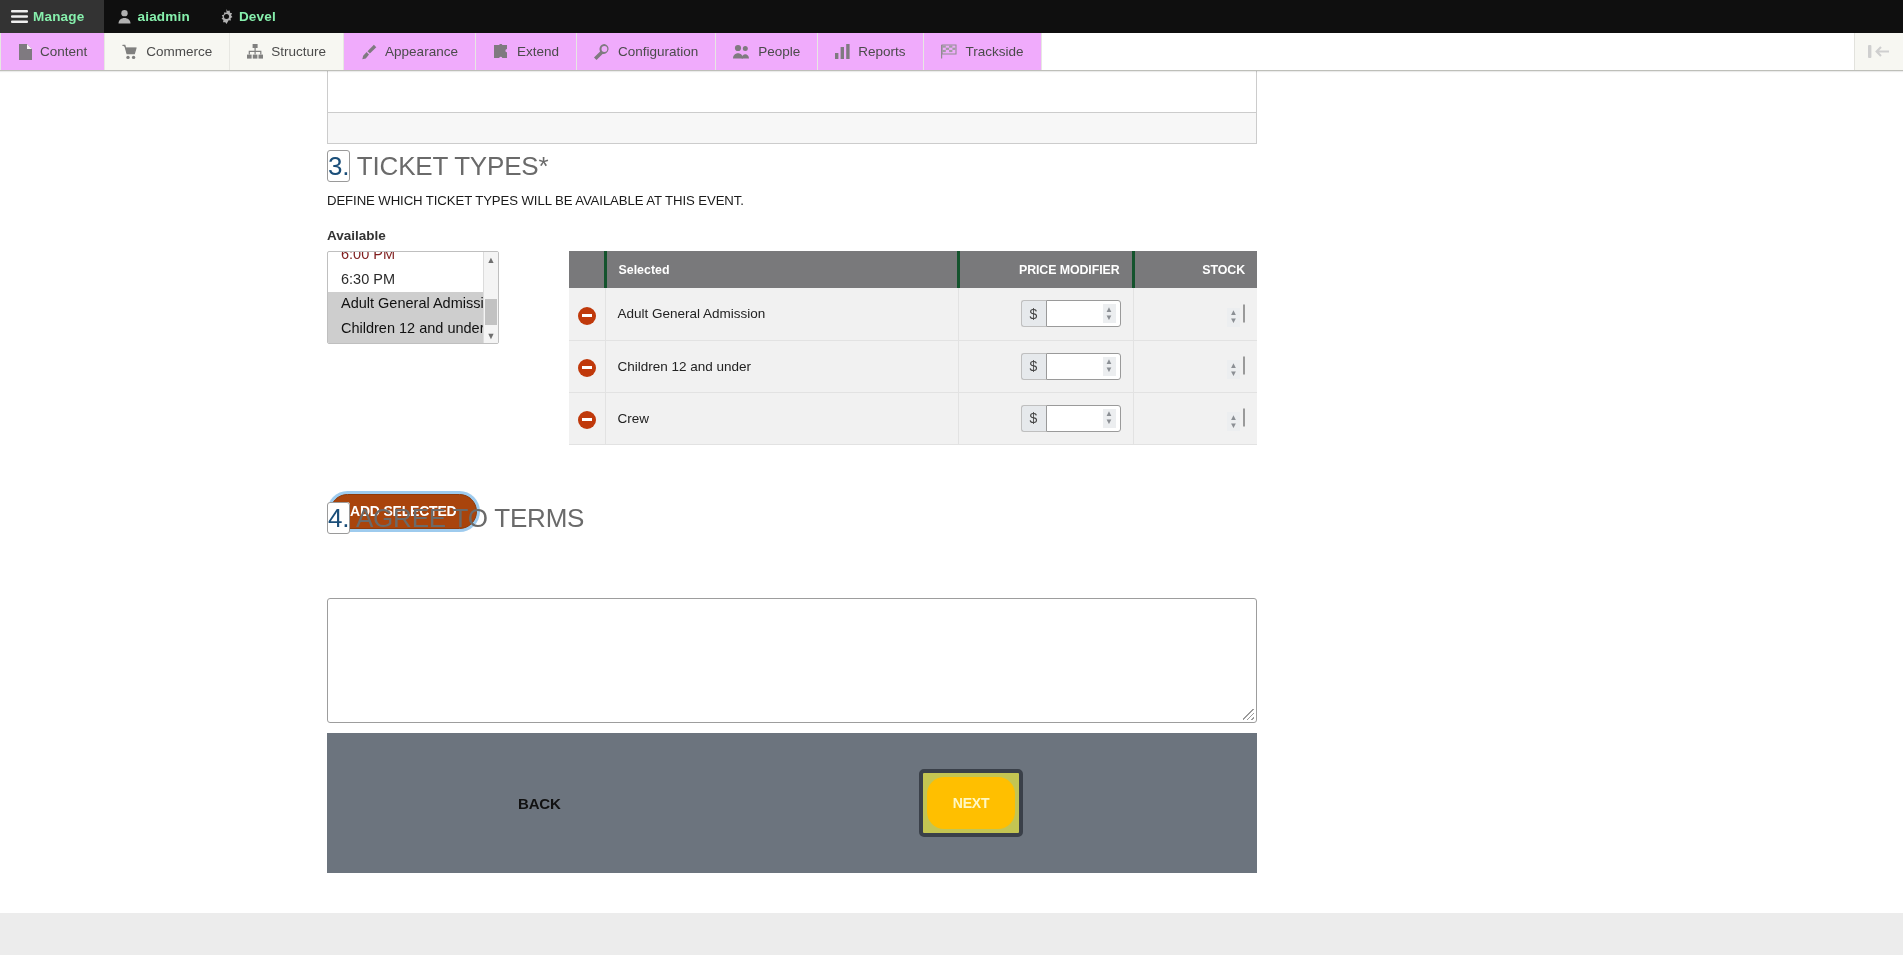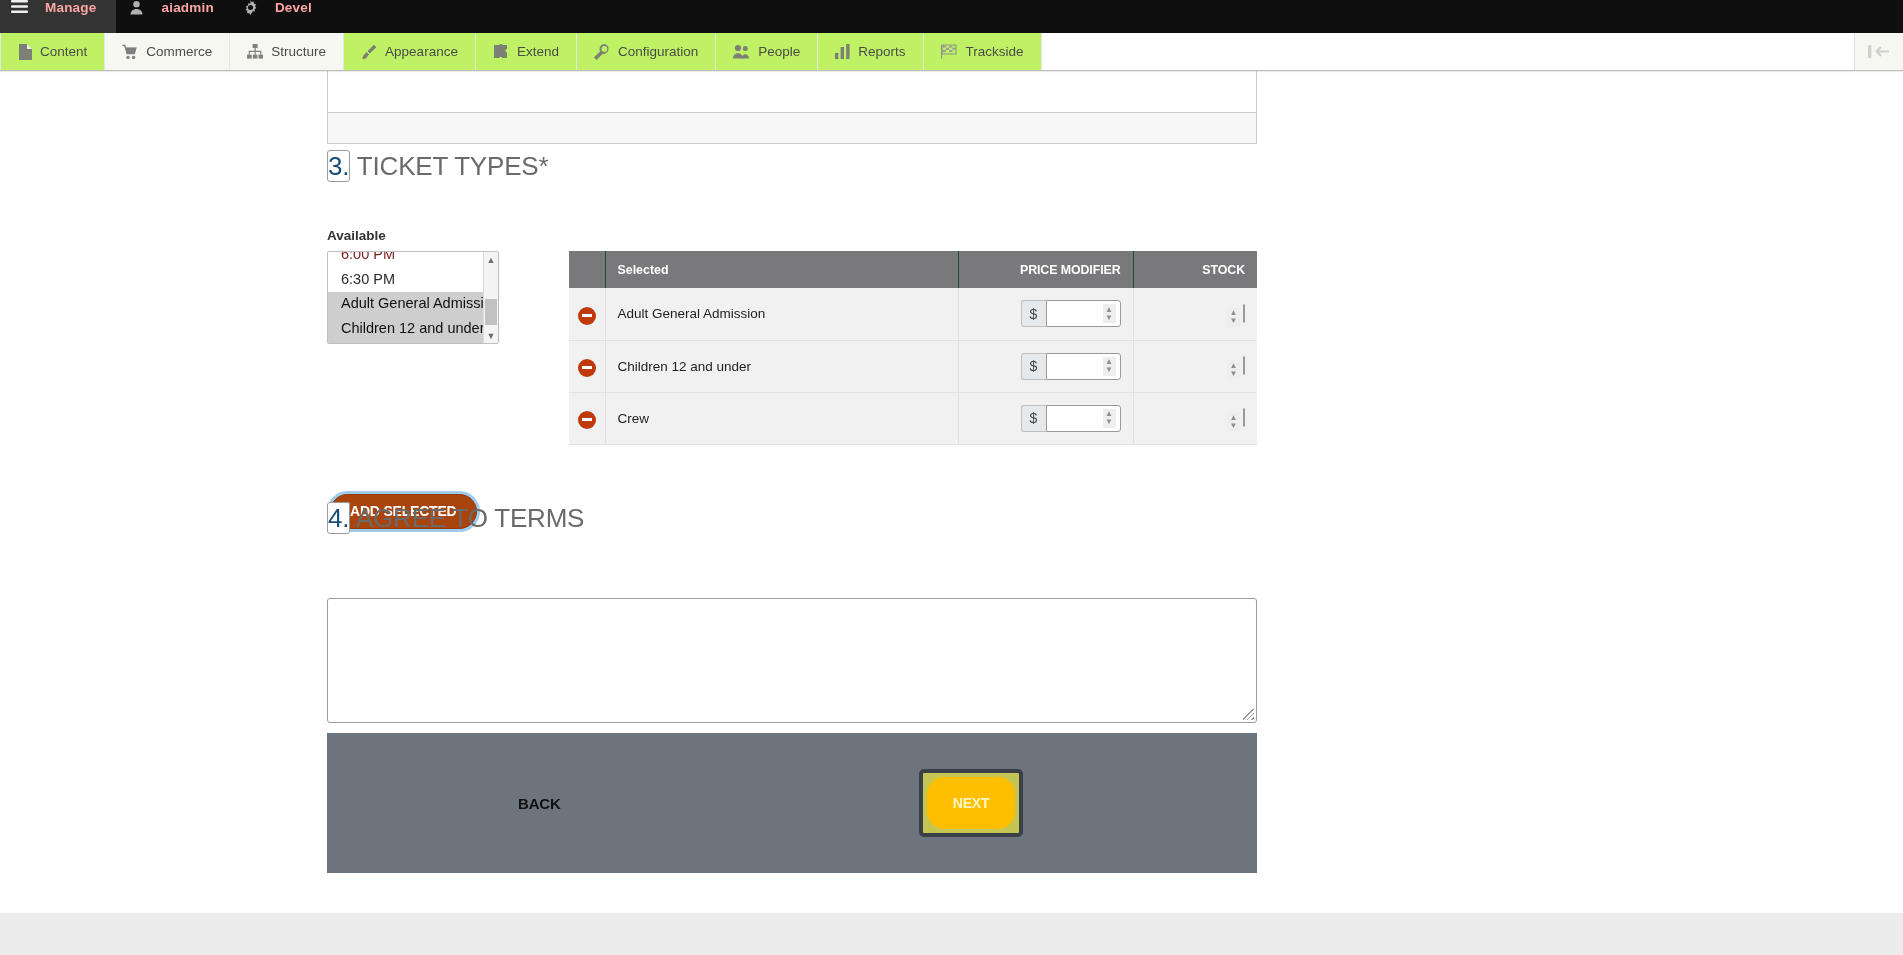--- a/index.html
+++ b/index.html
@@ -10,42 +10,42 @@
     font-family:"Liberation Sans",sans-serif;
     -webkit-font-smoothing:antialiased;
   }
 
   
   #toolbar-bar{
     height:33px;background:#0f0f0f;display:flex;align-items:stretch;
     position:relative;z-index:30;
   }
   .tb-tab{
-    display:flex;gap:17px;
-    padding:0 16px 0 13px;color:#fca5a5;
+    display:flex;align-items:center;gap:5px;
+    padding:0 16px 0 13px;color:#86efac;
     font-size:13.5px;font-weight:bold;letter-spacing:.2px;
     cursor:pointer;user-select:none;
   }
   .tb-tab.home{background:#333;padding-left:11px;padding-right:20px;}
   .tb-ico{display:inline-block;flex:0 0 auto;line-height:0;opacity:.92;}
 
   #toolbar-tray{
     height:37px;background:#fbfbf9;
     border-bottom:1px solid #bebfb9;
     display:flex;align-items:stretch;position:relative;z-index:29;
     box-shadow:0 1px 1px rgba(0,0,0,.08);
   }
   .tray-item{
     display:flex;align-items:center;gap:8px;
     padding:0 17px;color:#4b4b4b;font-size:13.5px;
     border-right:1px solid #e7e7e2;cursor:pointer;user-select:none;
     background:#f7f7f2;
   }
   .tray-item:first-child{border-left:1px solid #e7e7e2;background:#fbfbf9;}
-  .tray-item.light{background:#bef264;}
+  .tray-item.light{background:#f0abfc;}
   .tray-spacer{flex:1;background:#fff;border-right:1px solid #e2e2dd;}
   .tray-toggle{
     width:48px;display:flex;align-items:center;justify-content:center;
     background:#f7f7f2;cursor:pointer;
   }
 
   
   #page{
     position:relative;height:calc(955px - 71px);
     background:#fff;overflow:hidden;
@@ -114,21 +114,21 @@
     background:#a9440c;color:#fff;border:1px solid #8e3a0a;
     border-radius:19px;padding:9px 19px 10px;
     font-size:14px;font-weight:bold;letter-spacing:-.2px;
     cursor:pointer;text-transform:uppercase;font-family:inherit;line-height:1;
   }
 
   
   .tt{border-collapse:collapse;width:688px;table-layout:fixed;}
   .tt th{
     background:#79797b;color:#fff;font-size:12.4px;font-weight:bold;
-    height:37px;vertical-align:middle;border-right:1px solid #14532d;
+    height:37px;vertical-align:middle;border-right:3px solid #14532d;
     padding:0 12px;box-sizing:border-box;
   }
   .tt th.c-x{width:36px;padding:0;}
   .tt th.c-name{text-align:left;}
   .tt th.c-price,.tt th.c-stock{text-align:right;text-transform:uppercase;letter-spacing:-.1px;padding-left:21px;}
   .tt th:last-child{border-right:none;}
   .tt td{
     background:#f1f1f1;border-bottom:1px solid #e2e2e2;
     border-right:1px solid #e2e2e2;
     height:52px;padding:0 12px;box-sizing:border-box;vertical-align:middle;
@@ -347,20 +347,21 @@
 
   <div class="content-col" id="top-panel">
     <div id="top-panel-foot"></div>
   </div>
 
   <div class="content-col sec-head" style="top:80px;">
     <span class="num">3.</span>
     <span>TICKET TYPES*</span>
   </div>
 
+  <div class="content-col sec-desc" style="top:118px;">DEFINE WHICH TICKET TYPES WILL BE AVAILABLE AT THIS EVENT.</div>
 
   <div class="content-col avail-label" style="top:157px;">Available</div>
 
   <div class="content-col" style="top:180px;width:auto;">
     <div class="avail-select">
       <div class="avail-list">
         <div class="opt clip">6:00 PM</div>
         <div class="opt">6:30 PM</div>
         <div class="opt sel">Adult General Admission</div>
         <div class="opt sel">Children 12 and under</div>

